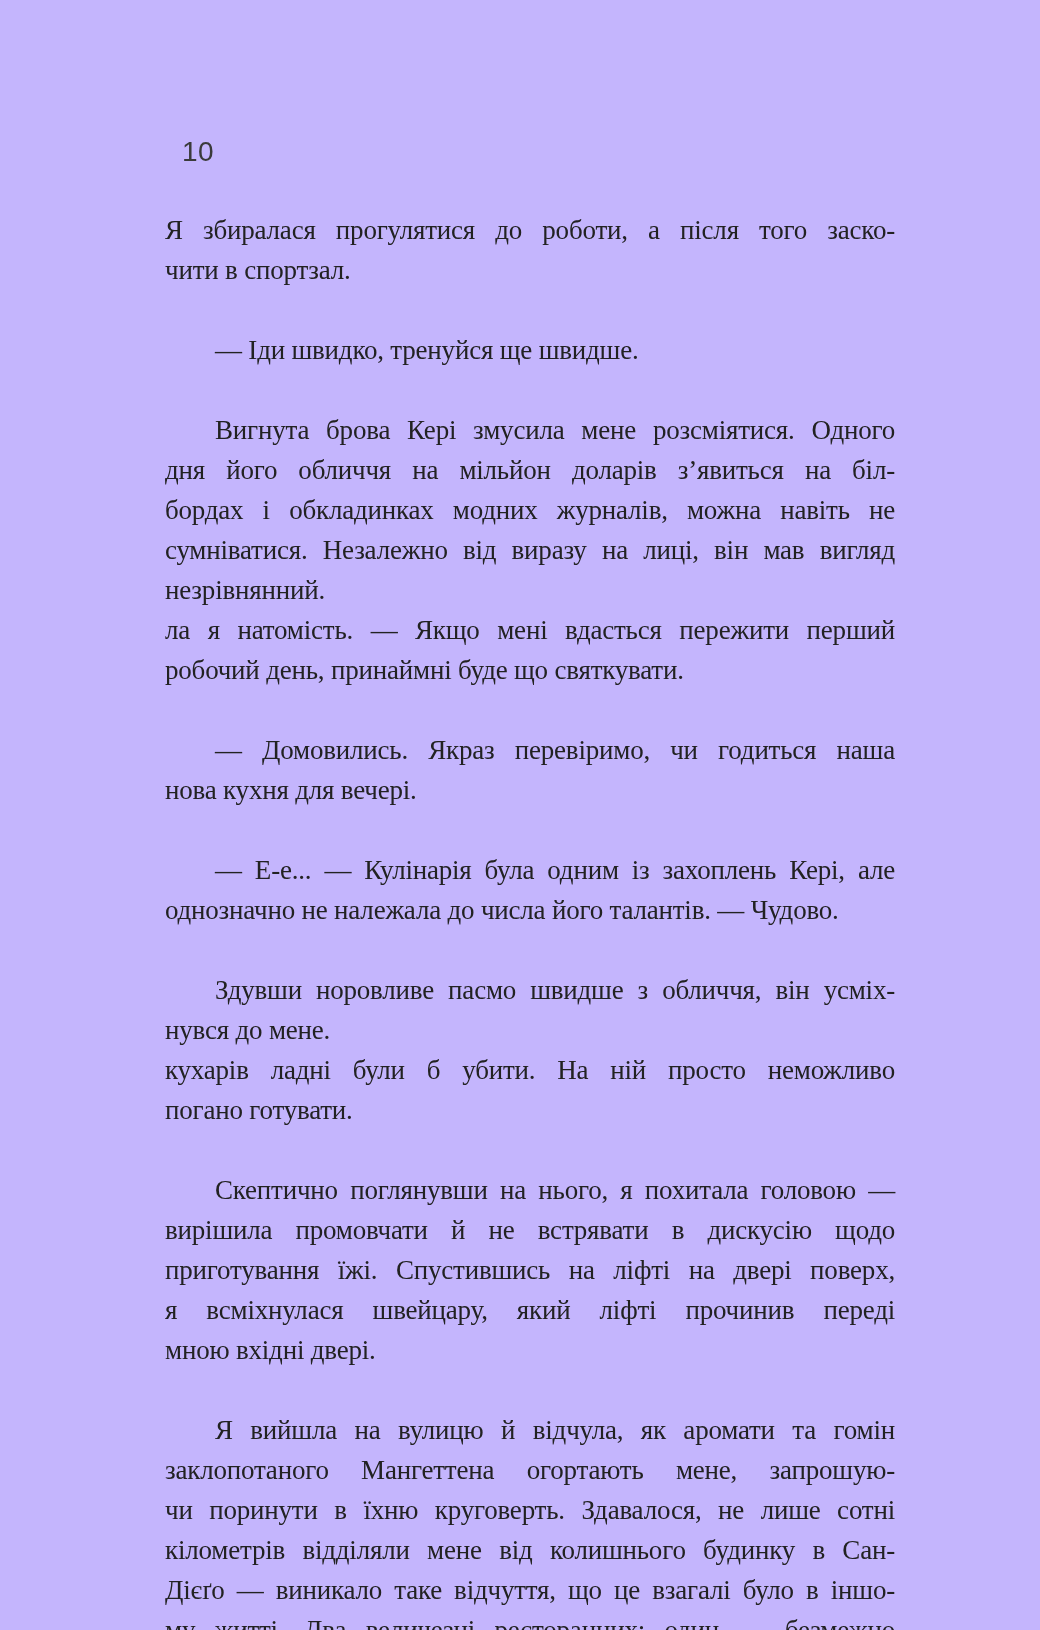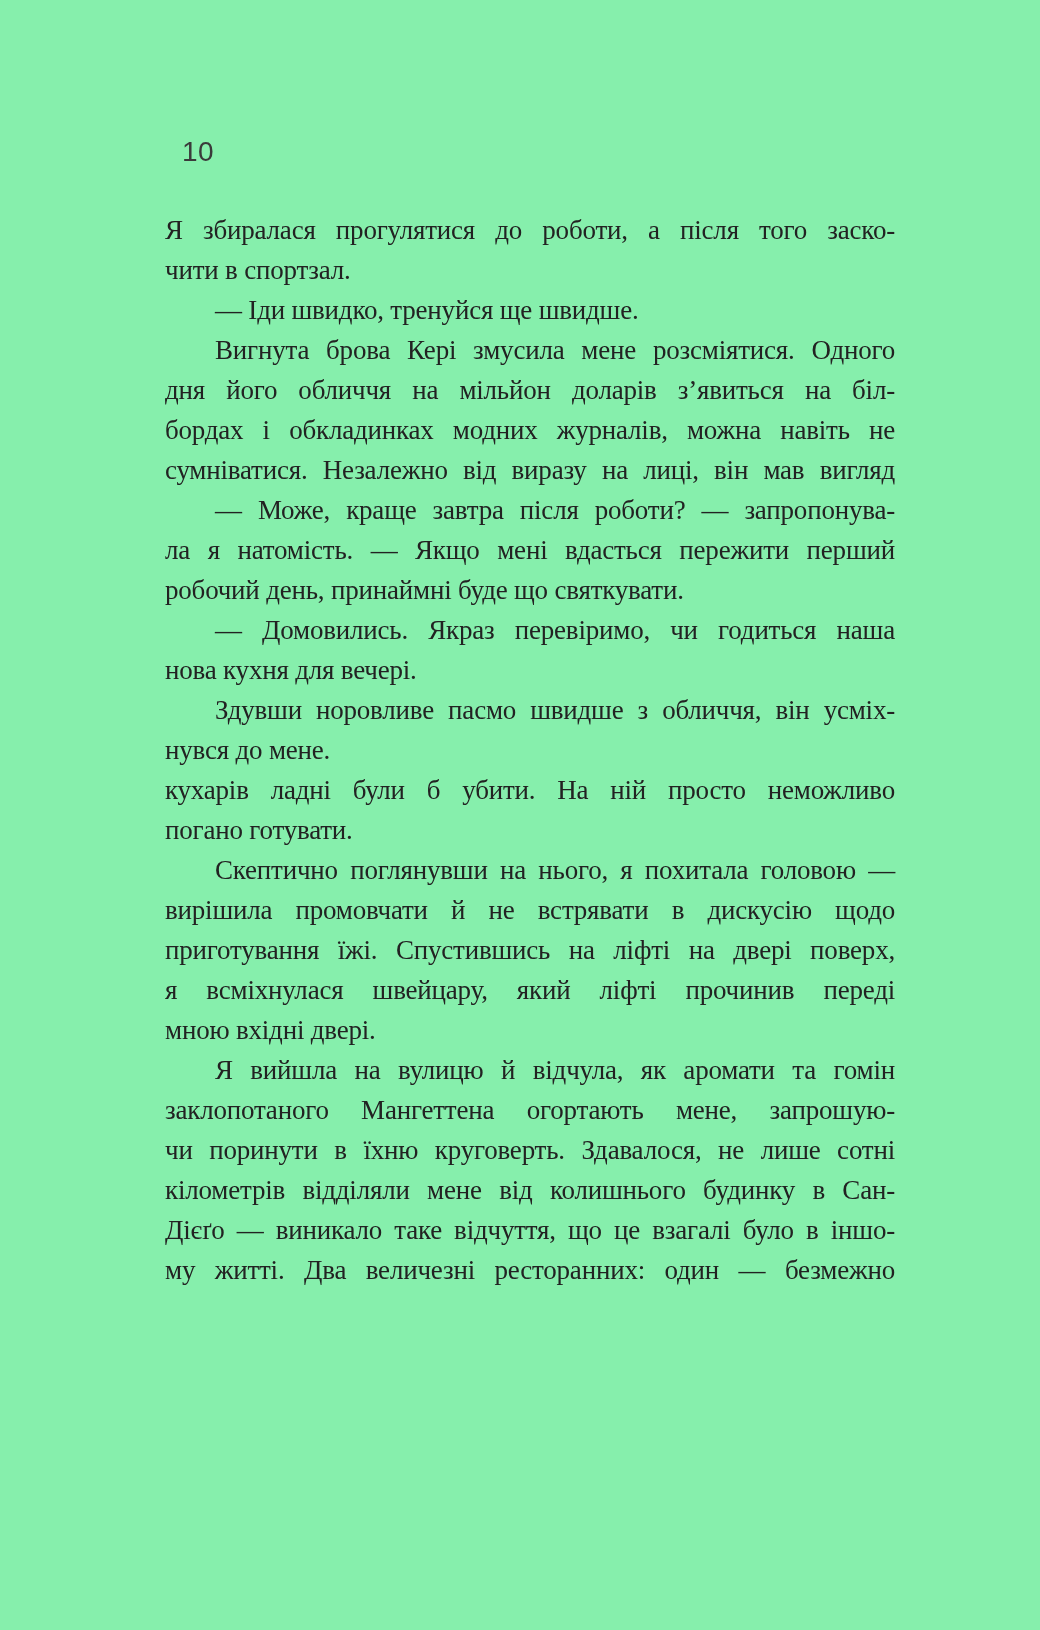--- a/index.html
+++ b/index.html
@@ -9,21 +9,21 @@
   body {
     width: 1040px;
     height: 1630px;
     background: #ffffff;
     position: relative;
     overflow: hidden;
   }
   .page {
     position: absolute;
     inset: 0;
-    background: #86efac;
+    background: #c4b5fd;
   }
   .page-number {
     position: absolute;
     left: 182px;
     top: 138px;
     font-family: "Liberation Sans", "DejaVu Sans", sans-serif;
     font-size: 28px;
     line-height: 28px;
     font-weight: 400;
     color: #3a3a3a;
@@ -47,49 +47,54 @@
   .line {
     text-align: justify;
     text-align-last: justify;
   }
   .line.last-line {
     text-align: justify;
     text-align-last: left;
   }
   .line.first-indent {
     padding-left: 50px;
+    margin-top: 40px;
   }
 </style>
 </head>
 <body>
 
 <div class="page">
   <div class="page-number">10</div>
   <div class="text-block">
       <div class="para">
         <div class="line">Я збиралася прогулятися до роботи, а після того заско-</div>
         <div class="line last-line">чити в спортзал.</div>
       </div>
       <div class="para">
         <div class="line last-line first-indent">— Іди швидко, тренуйся ще швидше.</div>
       </div>
       <div class="para">
         <div class="line first-indent">Вигнута брова Кері змусила мене розсміятися. Одного</div>
         <div class="line">дня його обличчя на мільйон доларів з’явиться на біл-</div>
         <div class="line">бордах і обкладинках модних журналів, можна навіть не</div>
         <div class="line">сумніватися. Незалежно від виразу на лиці, він мав вигляд</div>
+        <div class="line last-line">незрівнянний.</div>
       </div>
       <div class="para">
-        <div class="line first-indent">— Може, краще завтра після роботи? — запропонува-</div>
         <div class="line">ла я натомість. — Якщо мені вдасться пережити перший</div>
         <div class="line last-line">робочий день, принаймні буде що святкувати.</div>
       </div>
       <div class="para">
         <div class="line first-indent">— Домовились. Якраз перевіримо, чи годиться наша</div>
         <div class="line last-line">нова кухня для вечері.</div>
+      </div>
+      <div class="para">
+        <div class="line first-indent">— Е-е... — Кулінарія була одним із захоплень Кері, але</div>
+        <div class="line last-line">однозначно не належала до числа його талантів. — Чудово.</div>
       </div>
       <div class="para">
         <div class="line first-indent">Здувши норовливе пасмо швидше з обличчя, він усміх-</div>
         <div class="line last-line">нувся до мене.</div>
       </div>
       <div class="para">
         <div class="line">кухарів ладні були б убити. На ній просто неможливо</div>
         <div class="line last-line">погано готувати.</div>
       </div>
       <div class="para">

